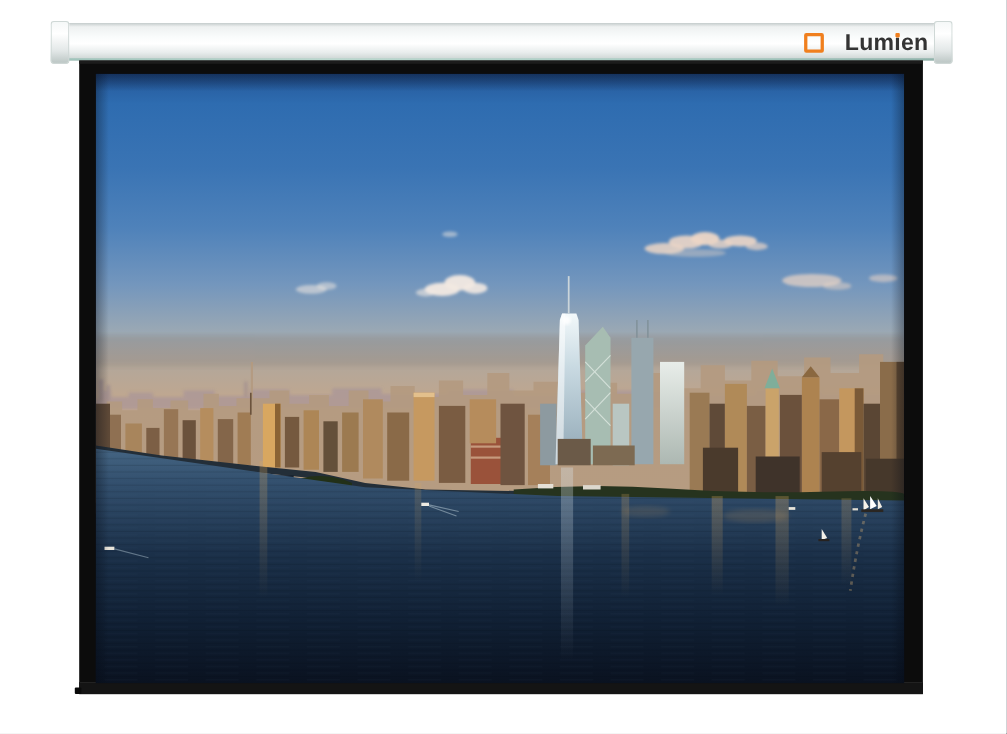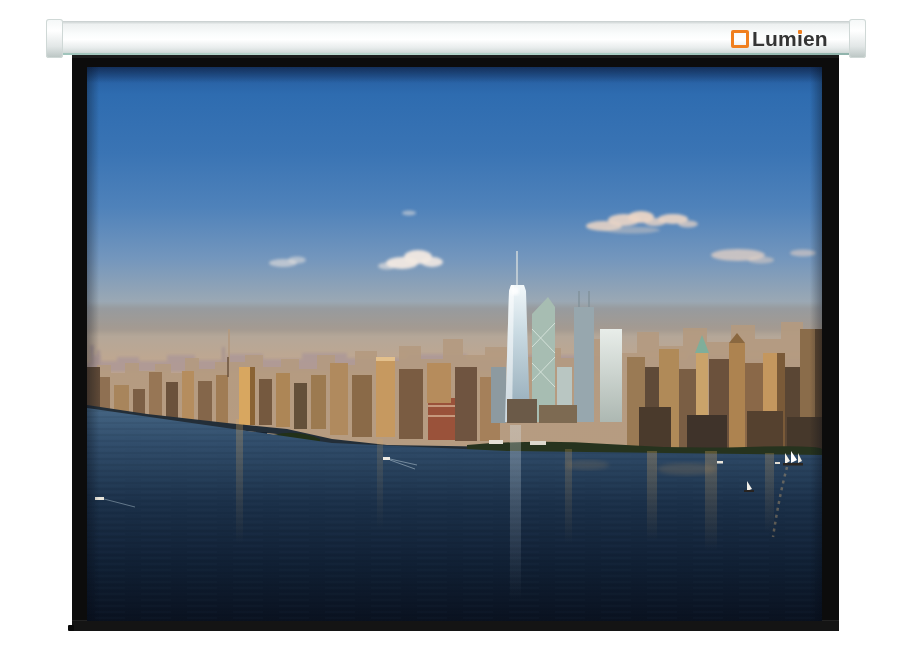--- a/index.html
+++ b/index.html
@@ -14,21 +14,21 @@
     background:linear-gradient(to right,#9fc4bb,#bcd8cf 30%,#a9cdc4 70%,#8fb3ab);}
   .endcap{position:absolute;top:19px;width:17px;height:39px;border-radius:3px;
     background:linear-gradient(to bottom,#f4f7f7 0%,#ffffff 30%,#e2e7e7 70%,#b9c4c2 100%);
     box-shadow:inset 0 0 0 1px #cfd8d6;}
   .endcap.left{left:46px;}
   .endcap.right{left:849px;}
 
   
   .logo{position:absolute;left:673px;top:7px;height:22px;display:flex;align-items:center;}
   .logo-square{width:12px;height:12px;border:3.5px solid #F07F1E;border-radius:2px;margin-right:3px;}
-  .logo-text{font-size:21px;font-weight:700;color:#343434;letter-spacing:0.2px;line-height:22px;}
+  .logo-text{font-size:21px;font-weight:700;color:#343434;letter-spacing:0.2px;line-height:22px;margin-left:16px;}
   .li-wrap{position:relative;display:inline-block;}
   .li-wrap::before{content:'';position:absolute;top:2px;left:50%;transform:translateX(-50%);
     width:4px;height:4px;background:#F07F1E;border-radius:1px;}
 
   
   .frame{position:absolute;left:72px;top:55px;width:767px;height:576px;background:#0c0c0c;}
   .frame-topedge{position:absolute;left:0;top:0;width:100%;height:3px;background:#1c1c1c;}
   .weightbar{position:absolute;left:0;bottom:0;width:100%;height:10px;background:#141414;border-top:1px solid #222;}
   .nub{position:absolute;left:68px;top:625px;width:6px;height:6px;background:#0a0a0a;border-radius:1px;}
   .screen{position:absolute;left:87px;top:67px;width:735px;height:554px;overflow:hidden;background:#0a1220;}

